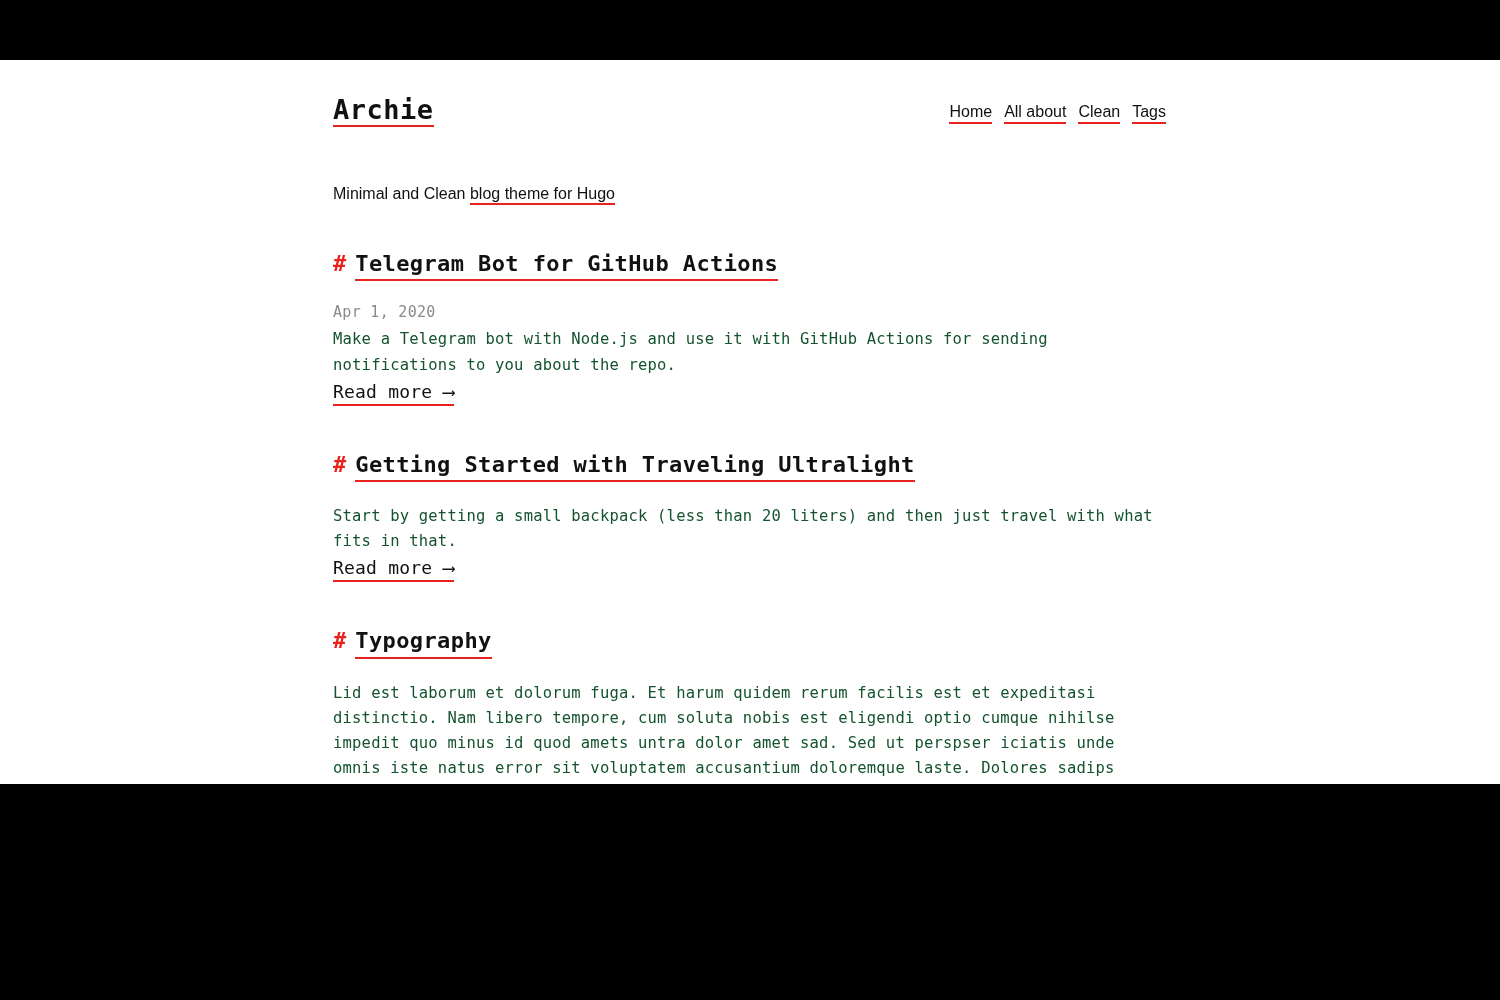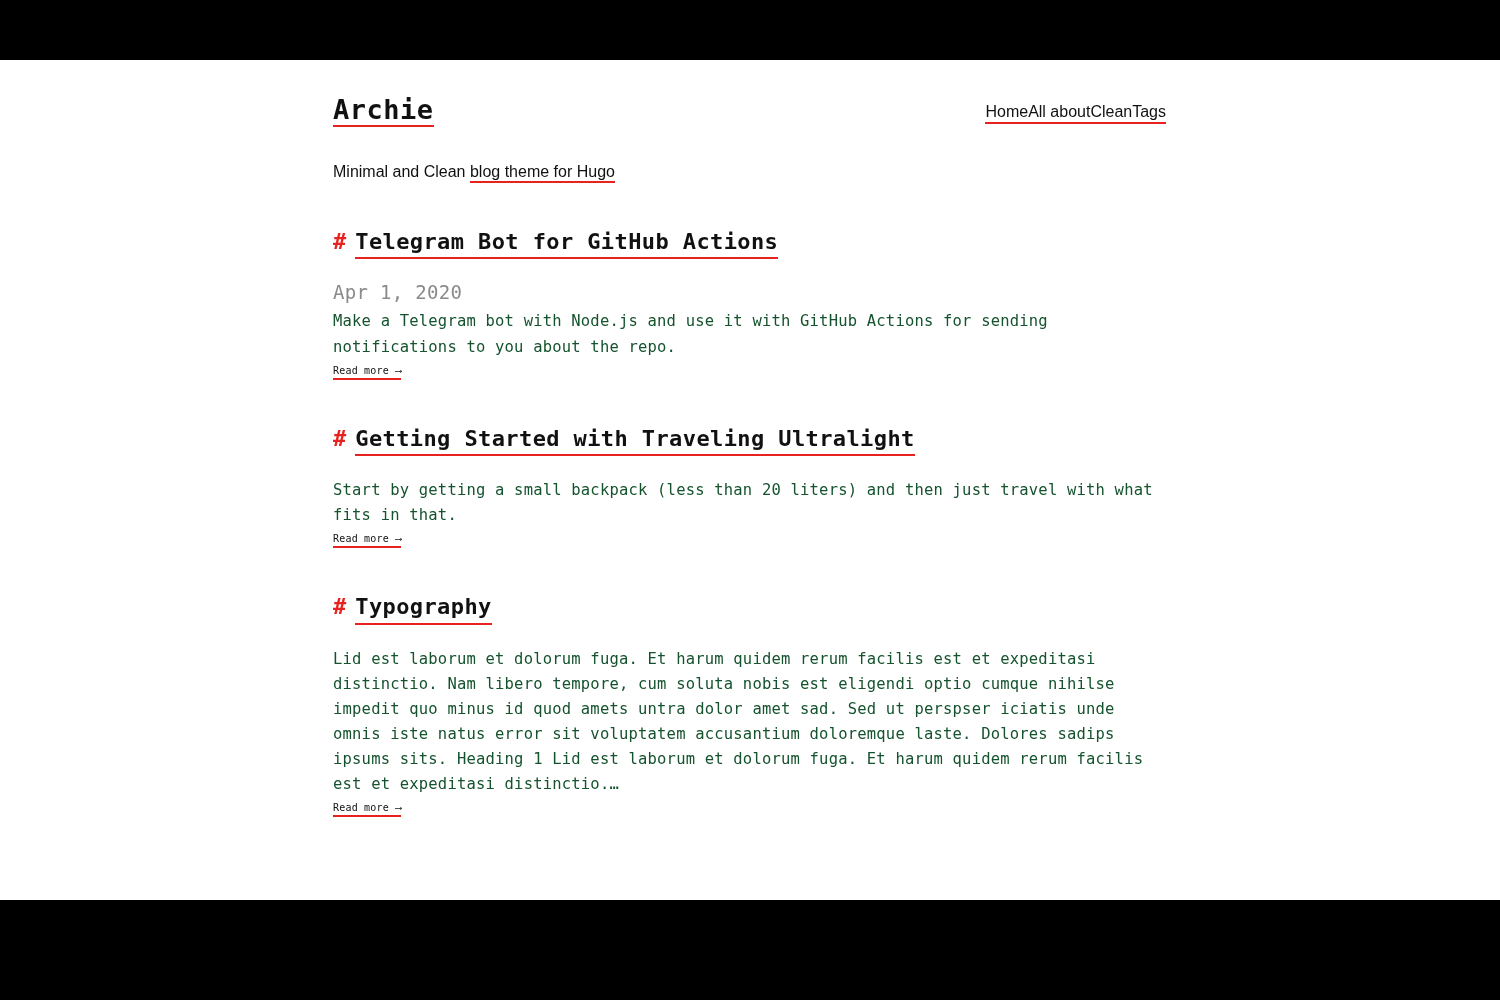--- a/index.html
+++ b/index.html
@@ -19,21 +19,21 @@
     width: 1500px;
     height: 1000px;
     background: #000000;
   }
 
   .page {
     position: absolute;
     left: 0;
     top: 60px;
     width: 1500px;
-    height: 840px;
+    height: 724px;
     background: #ffffff;
     overflow: hidden;
   }
 
   .content {
     position: absolute;
     left: 333px;
     top: 0;
     width: 840px;
   }
@@ -58,39 +58,39 @@
     line-height: 1;
     text-decoration: none;
     display: inline-block;
   }
 
   .nav {
     position: absolute;
     right: 7px;
     top: 43px;
     display: flex;
-    gap: 0;
+    gap: 12px;
     align-items: baseline;
   }
 
   .nav-link {
     font-family: "Liberation Sans", sans-serif;
     font-size: 16px;
     color: #111111;
     text-decoration: none;
     border-bottom: 2px solid #e8231f;
     padding-bottom: 1px;
     line-height: 1.1;
     white-space: nowrap;
   }
 
   
   .tagline {
     position: relative;
-    margin-top: 30px;
+    margin-top: 52px;
     font-family: "Liberation Sans", sans-serif;
     font-size: 16px;
     color: #111111;
     line-height: 1.2;
     white-space: nowrap;
   }
   .tagline .link {
     border-bottom: 2px solid #e8231f;
     padding-bottom: 1px;
     color: #111111;
@@ -130,41 +130,41 @@
     text-decoration: none;
     border-bottom: 2.5px solid #e8231f;
     padding-bottom: 3px;
     line-height: 1.15;
     letter-spacing: 0.4px;
     display: inline-block;
   }
 
   .post-date {
     font-family: "DejaVu Sans Mono", monospace;
-    font-size: 19px;
+    font-size: 15px;
     color: #8a8a8a;
     margin: 0 0 6px 0;
     letter-spacing: 0.3px;
   }
 
   .post-summary {
     font-family: "DejaVu Sans Mono", monospace;
     font-size: 15.5px;
     color: #14532d;
     line-height: 1.62;
     margin: 0;
     max-width: 828px;
     letter-spacing: 0.2px;
   }
 
   .read-more {
     display: inline-block;
     margin-top: 3px;
     font-family: "DejaVu Sans Mono", monospace;
-    font-size: 10px;
+    font-size: 18px;
     color: #111111;
     text-decoration: none;
     border-bottom: 2px solid #e8231f;
     padding-bottom: 2px;
     letter-spacing: 0.2px;
     white-space: nowrap;
   }
 </style>
 </head>
 <body>

